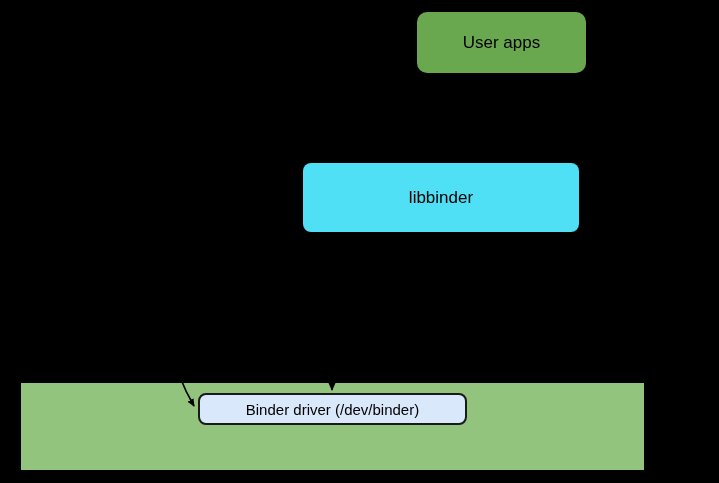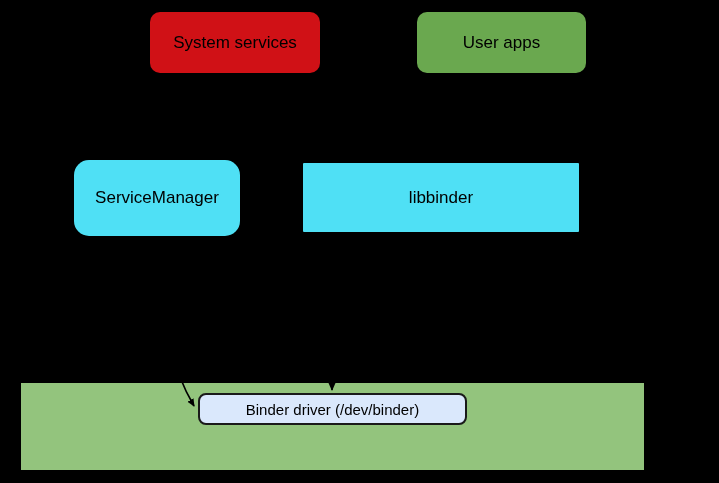--- a/index.html
+++ b/index.html
@@ -36,21 +36,21 @@
     border-radius: 10px;
     font-size: 17px;
   }
   .node-service-manager {
     left: 74px; top: 160px; width: 166px; height: 76px;
     border-radius: 15px;
     font-size: 17px;
   }
   .node-libbinder {
     left: 303px; top: 163px; width: 276px; height: 69px;
-    border-radius: 1px;
+    border-radius: 8px;
     font-size: 17px;
   }
   .node-linux-kernel {
     left: 21px; top: 383px; width: 623px; height: 87px;
     border-radius: 0;
   }
   .kernel-label {
     position: absolute;
     left: 21px; top: 443px; width: 623px;
     text-align: center;
@@ -67,31 +67,25 @@
     left: 0; top: 0;
     width: 719px; height: 483px;
     pointer-events: none;
   }
 </style>
 </head>
 <body>
 
 <div class="canvas">
 
-  <div class="node node-system-services" style="background-color: rgb(208, 17, 22);">
-    <span>System services</span>
-  </div>
 
   <div class="node node-user-apps" style="background-color: rgb(106, 168, 79); margin-left: 24px;">
     <span>User apps</span>
   </div>
 
-  <div class="node node-service-manager" style="background-color: rgb(79, 224, 245);">
-    <span>ServiceManager</span>
-  </div>
 
   <div class="node node-libbinder" style="background-color: rgb(79, 224, 245);">
     <span>libbinder</span>
   </div>
 
   <div class="node node-linux-kernel" style="background-color: rgb(147, 196, 125);"></div>
 
   <svg class="arrow-layer" viewBox="0 0 719 483">
     <defs>
       <marker id="arrowhead" markerWidth="9" markerHeight="8" refX="7" refY="3.5" orient="auto" markerUnits="userSpaceOnUse">

